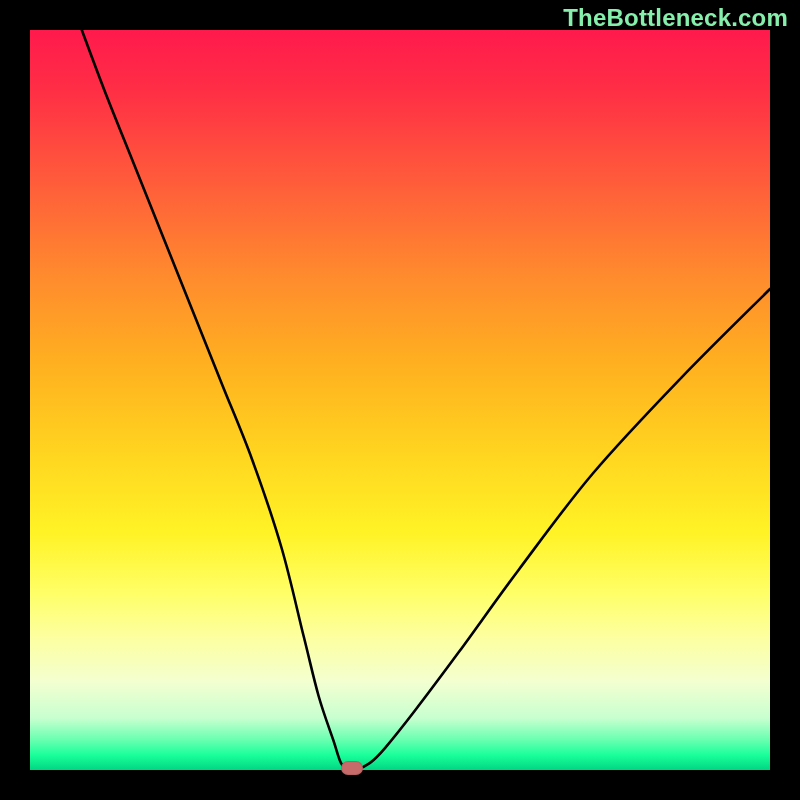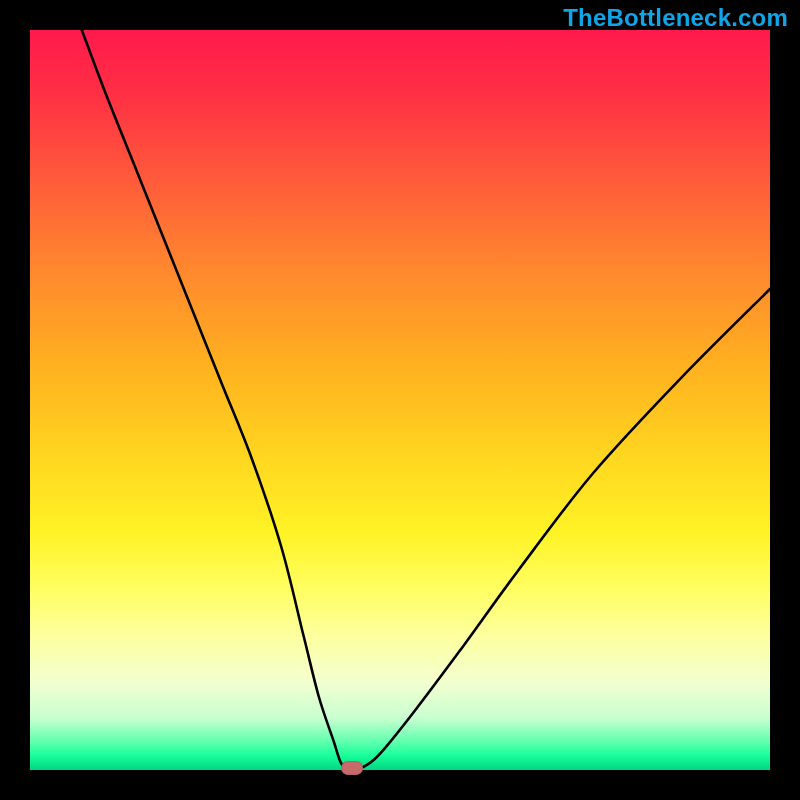--- a/index.html
+++ b/index.html
@@ -14,21 +14,21 @@
   .frame {
     position: relative;
     width: 800px;
     height: 800px;
     background: #000;
   }
   .watermark {
     position: absolute;
     top: 4px;
     right: 12px;
-    color: #0ea5e9;
+    color: #86efac;
     font-size: 24px;
     font-weight: 600;
     letter-spacing: 0.2px;
     user-select: none;
   }
   .plot-area {
     position: absolute;
     left: 30px;
     top: 30px;
     width: 740px;

